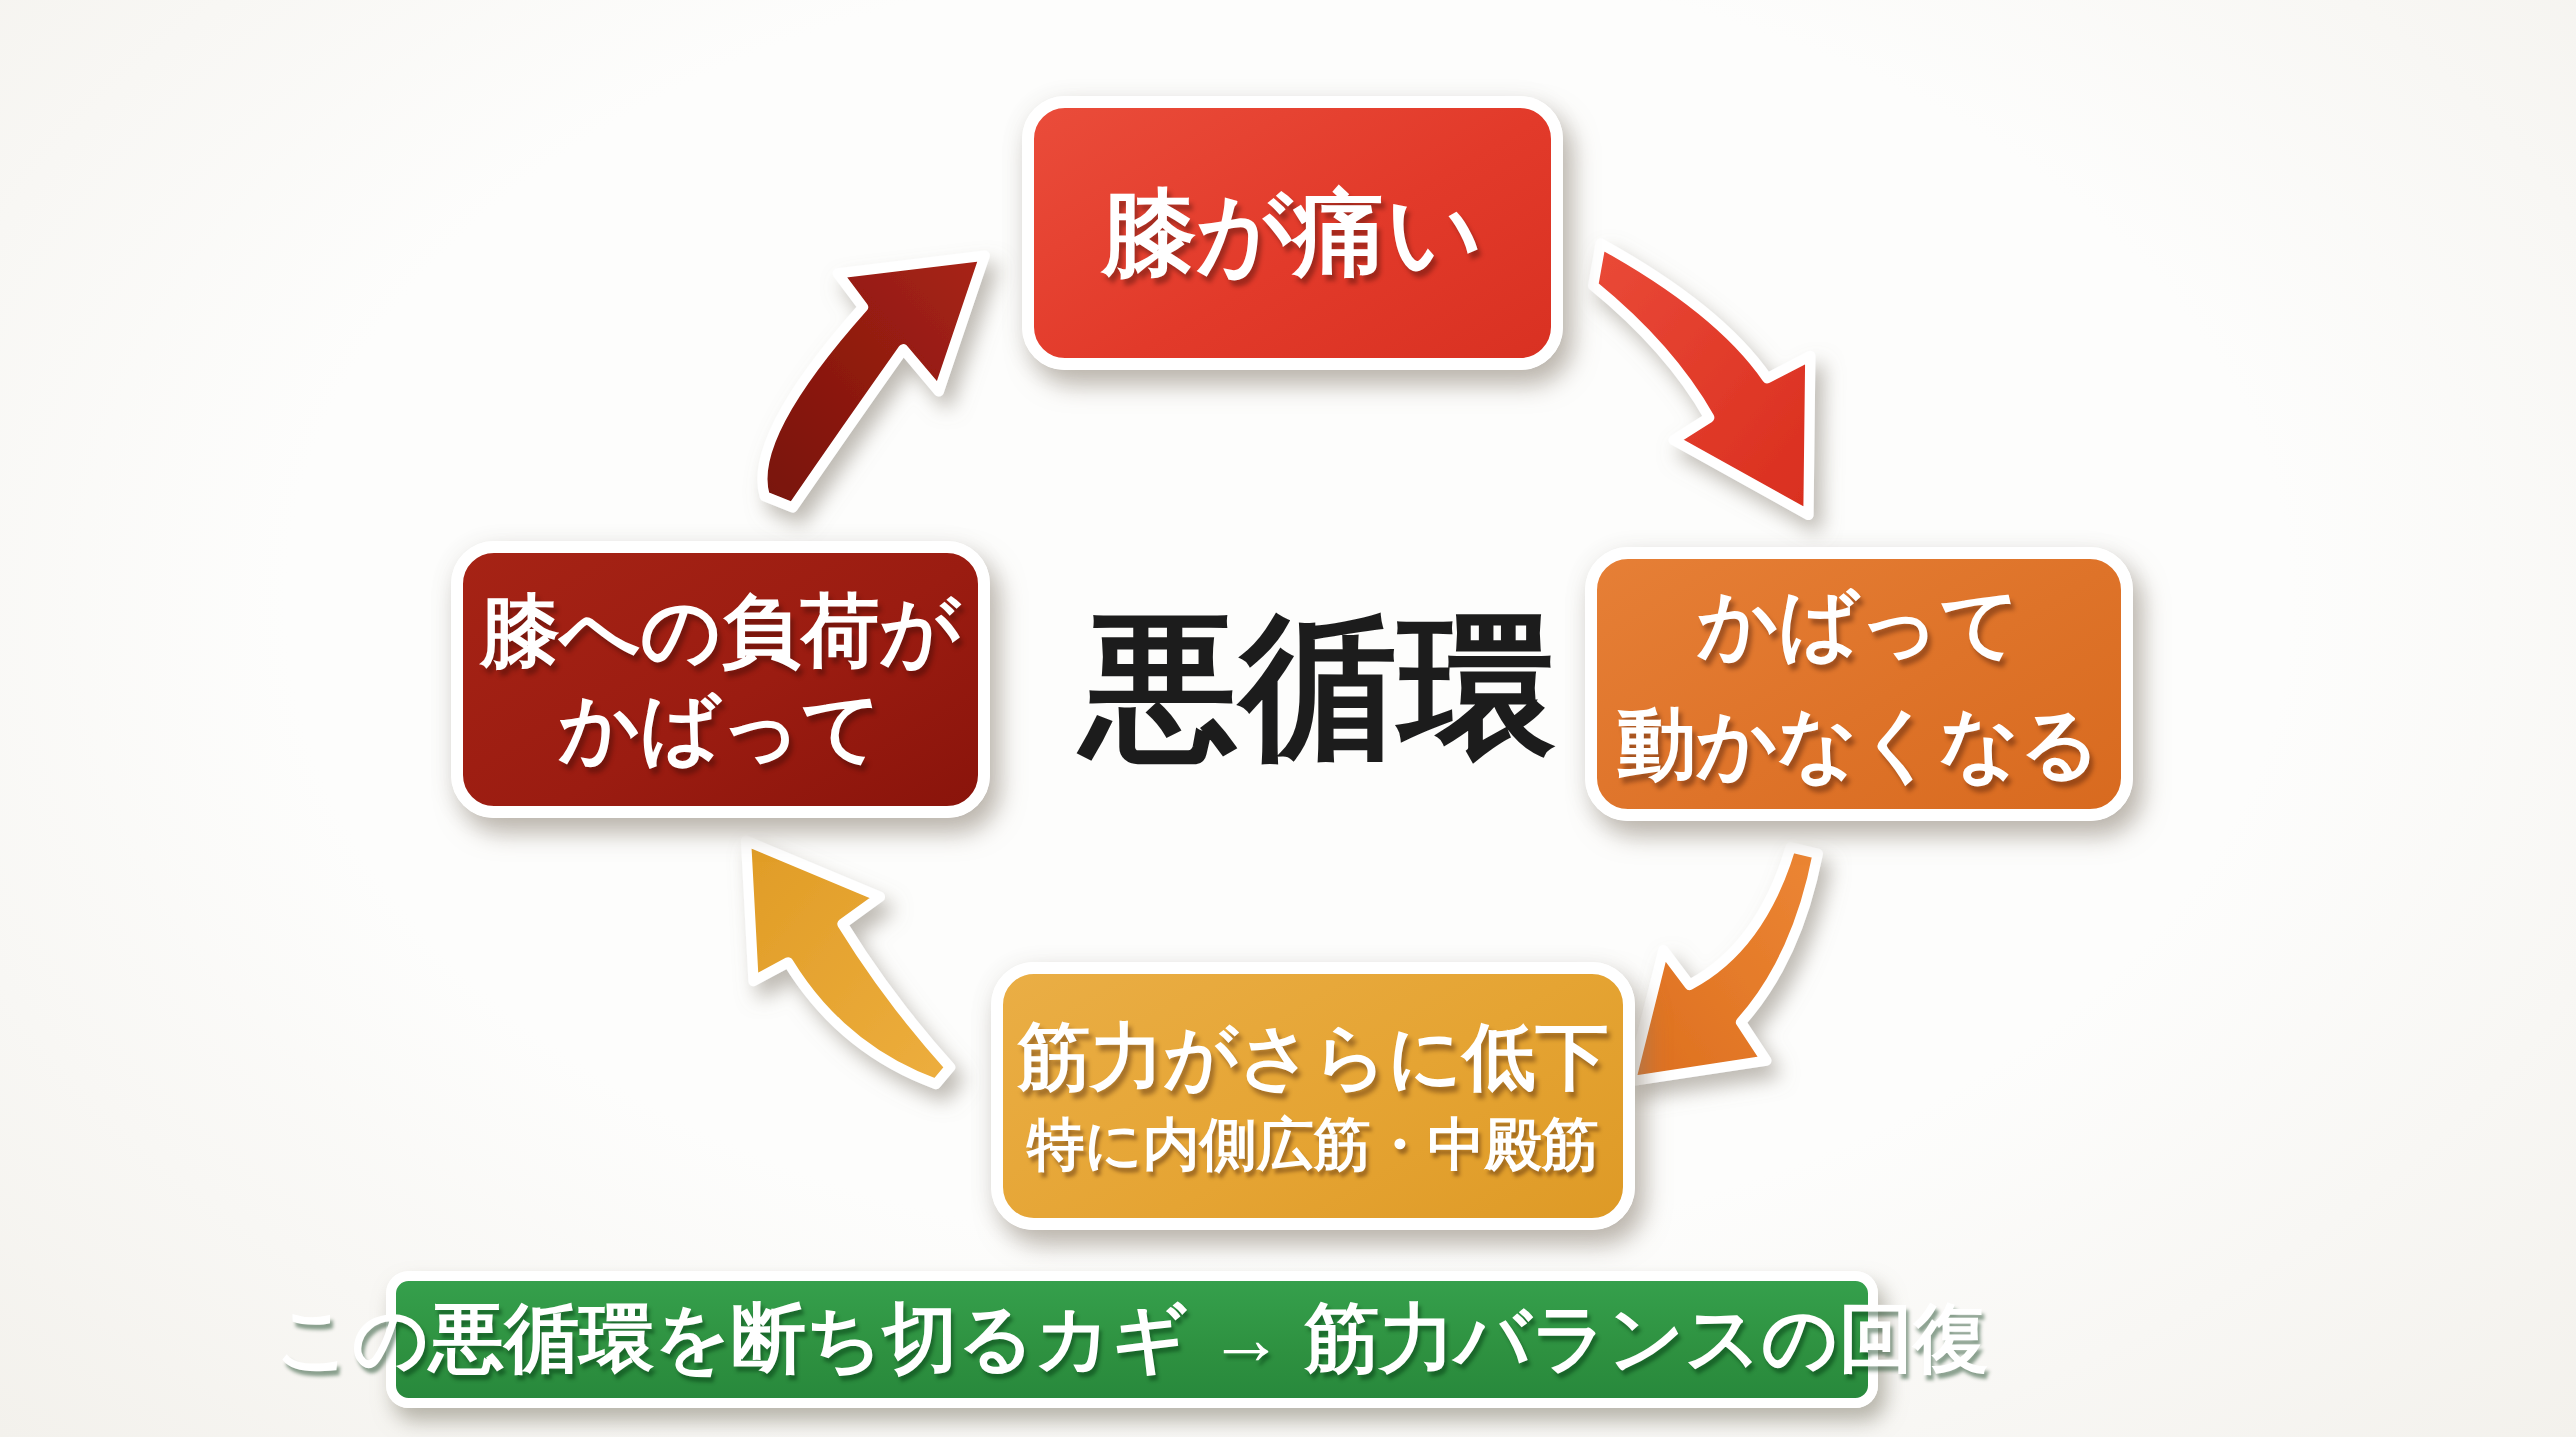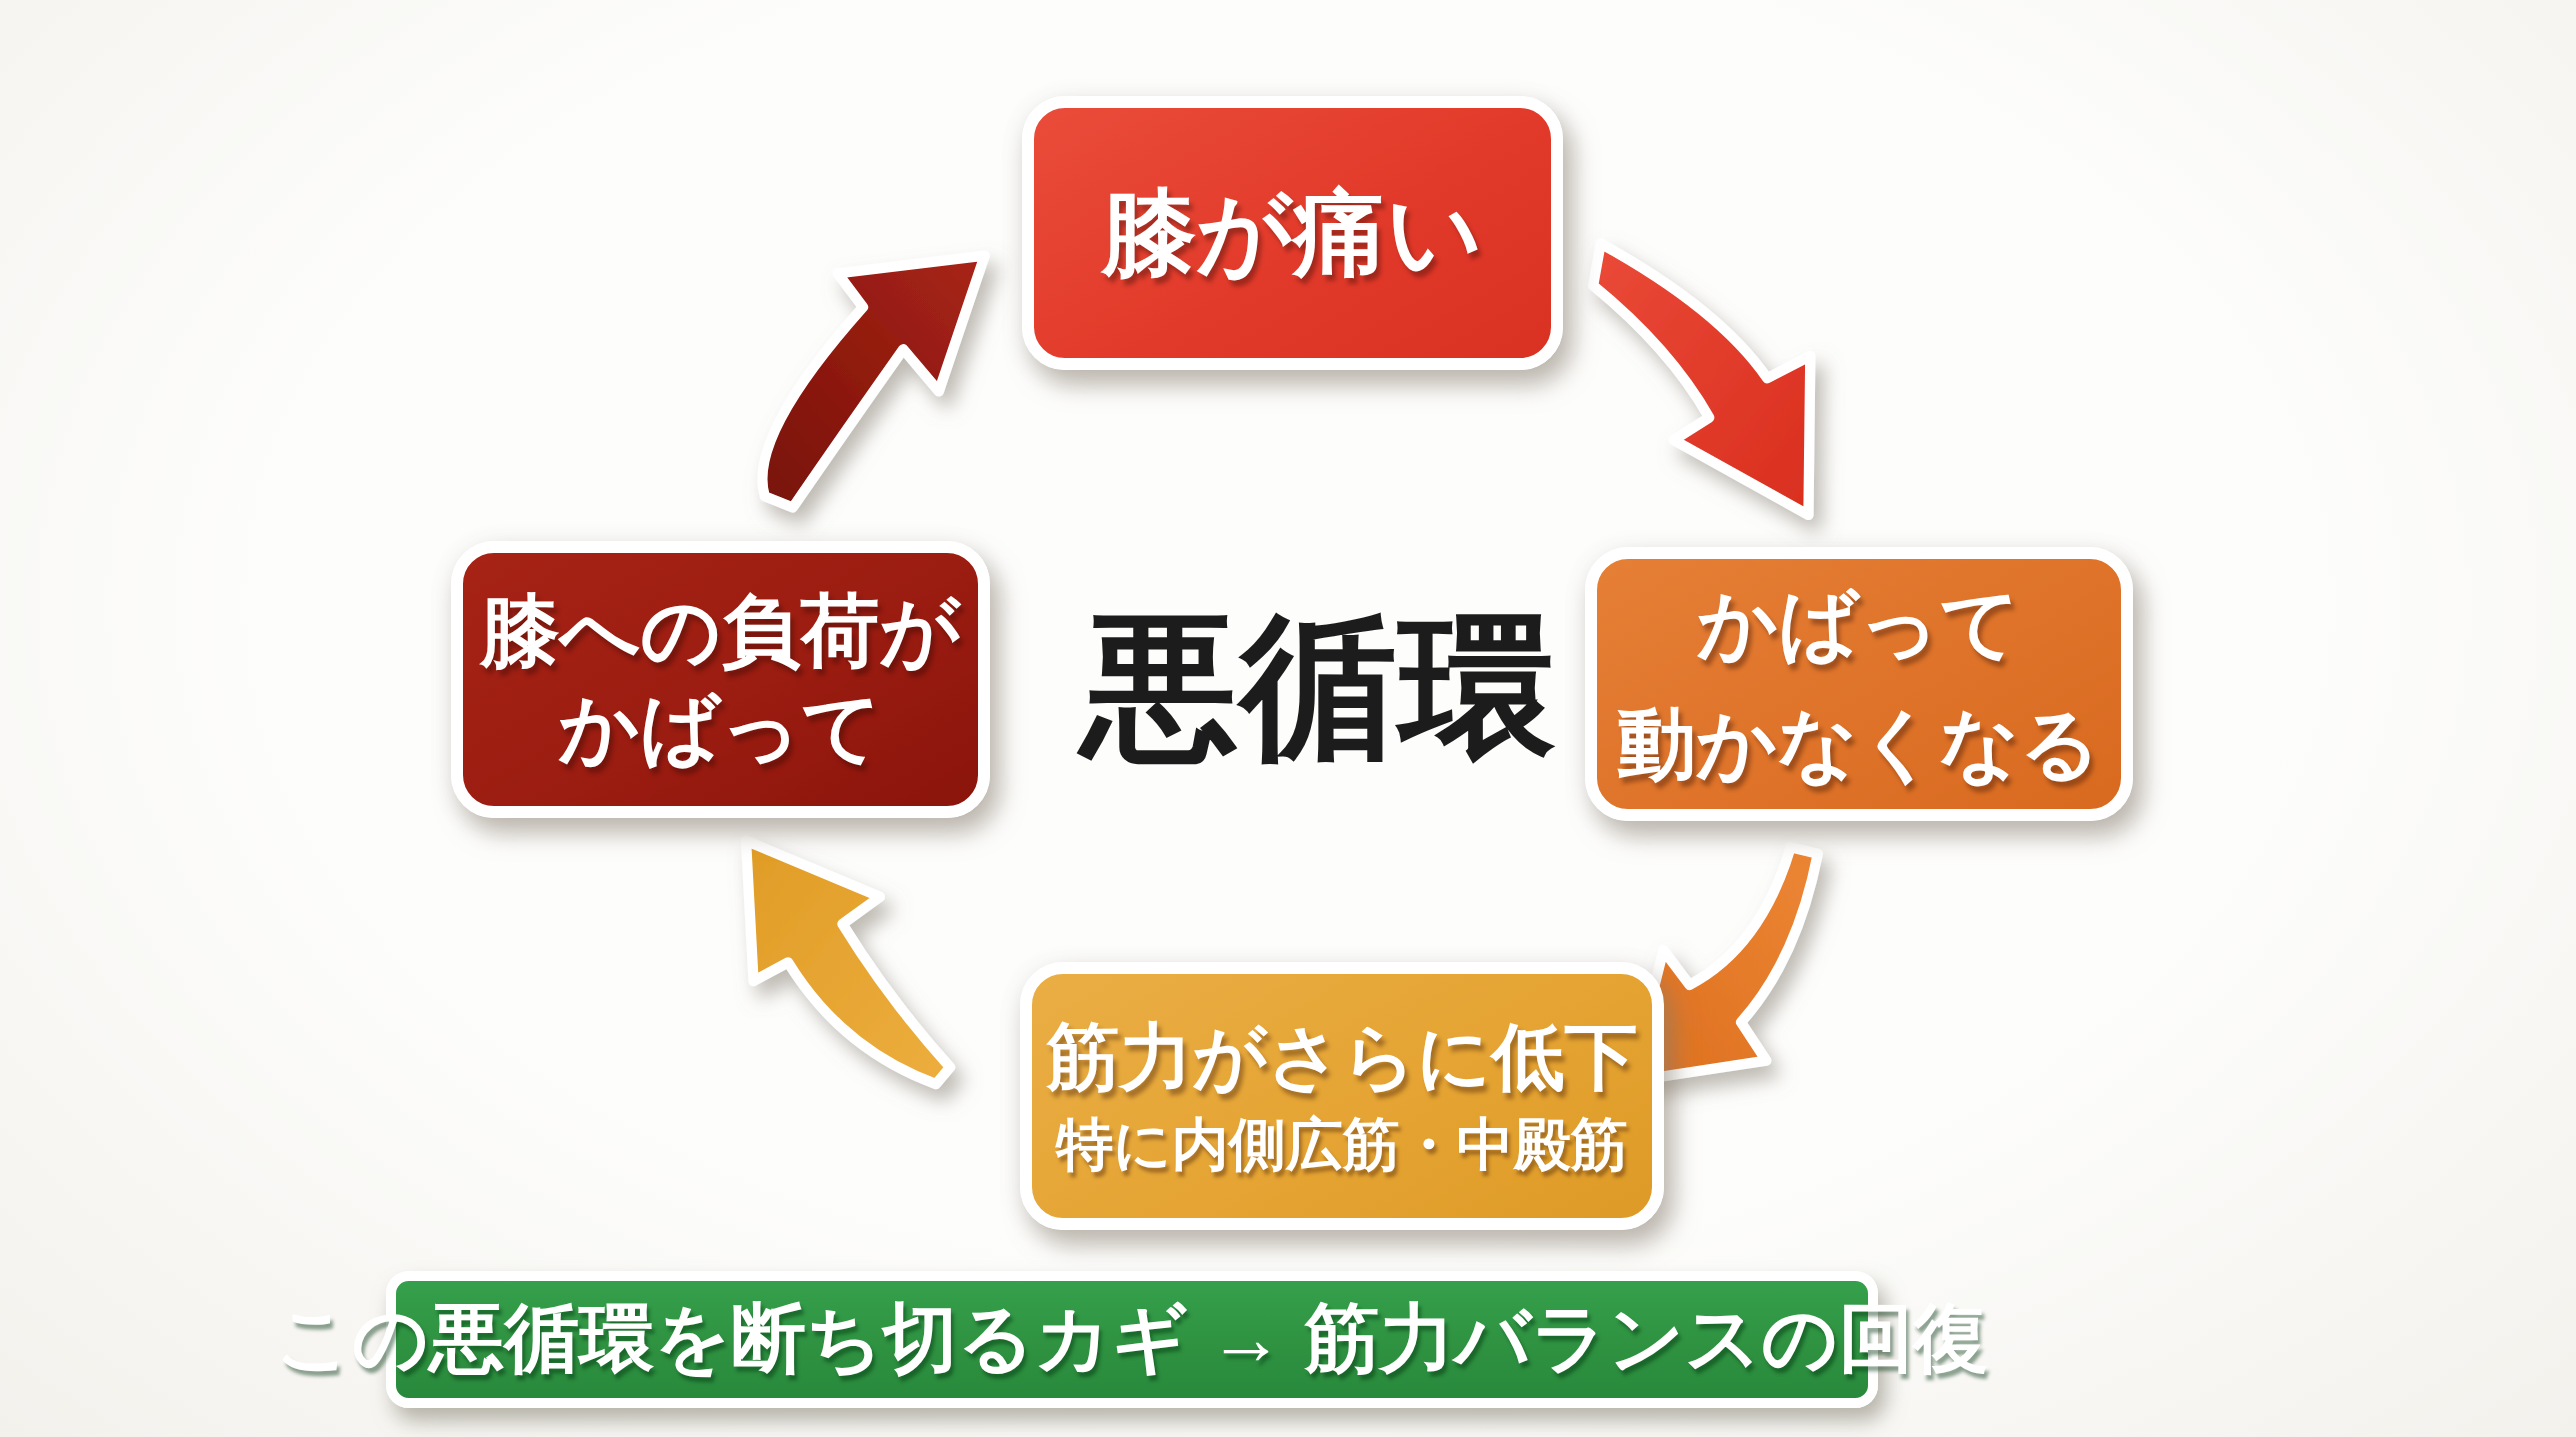--- a/index.html
+++ b/index.html
@@ -51,21 +51,21 @@
     font-size: 94px;
   }
   .box-right {
     left: 1585px; top: 547px;
     width: 548px; height: 274px;
     background: linear-gradient(150deg, #E67F36 0%, #DE7329 55%, #D86A1F 100%);
     font-size: 79px;
     gap: 24px;
   }
   .box-bottom {
-    left: 1020px; top: 962px;
+    left: 991px; top: 962px;
     width: 644px; height: 268px;
     background: linear-gradient(150deg, #EAAE45 0%, #E5A433 55%, #DE9A26 100%);
     font-size: 73px;
   }
   .box-bottom .box-sublabel {
     font-size: 57px;
     margin-top: 9.4px;
     text-shadow: 2.8px 4.7px 3.7px rgba(40,10,5,0.35);
     white-space: nowrap;
   }

